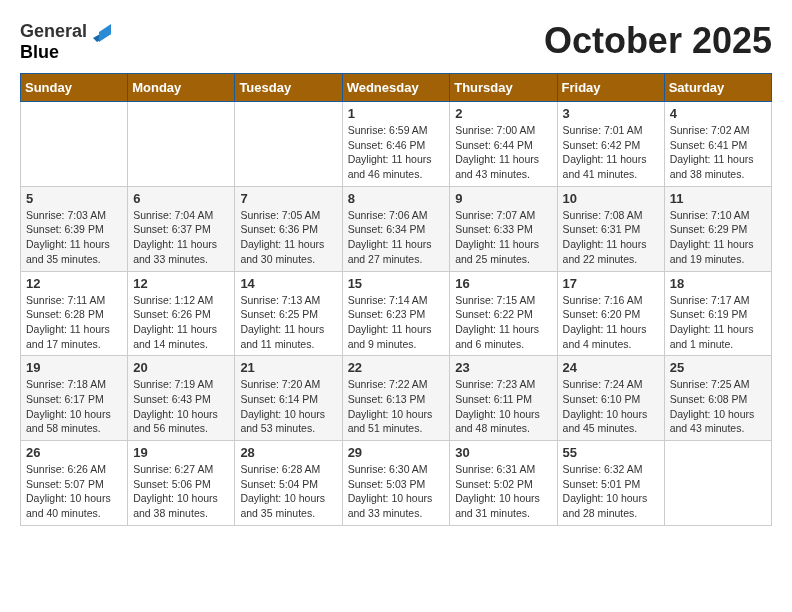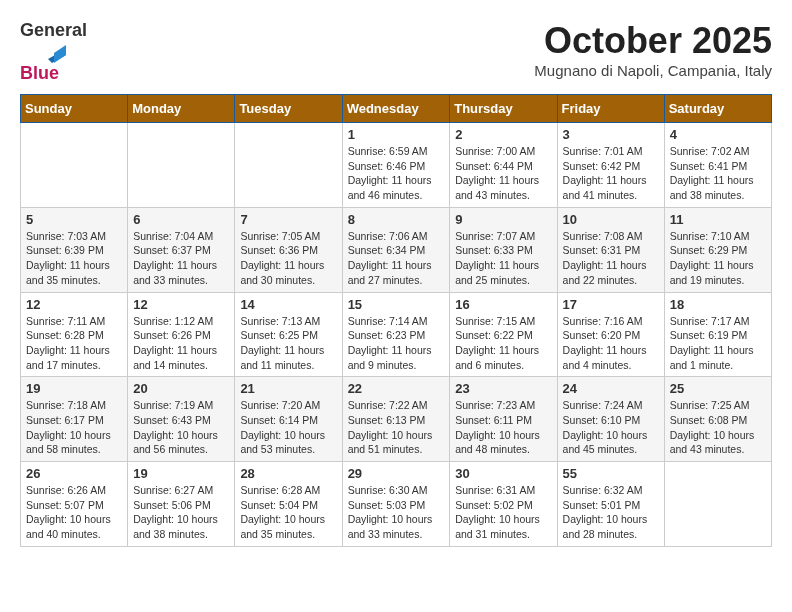--- a/index.html
+++ b/index.html
@@ -20,21 +20,21 @@
       display: flex;
       align-items: center;
     }
     .logo-text {
       display: flex;
       flex-direction: column;
       font-size: 18px;
       font-weight: bold;
     }
     .logo-general { color: #333; }
-    .logo-blue { color: #be185d; }
+    .logo-blue { color: #000000; }
     .title-section {
       text-align: right;
     }
     .month-title {
       font-size: 36px;
       font-weight: bold;
       color: #222;
     }
     .location {
       font-size: 15px;
@@ -81,33 +81,32 @@
     .empty-cell {
       background: #fff;
     }
   </style>
 </head>
 <body>
 
 <div class="header">
   <div class="logo">
     <div class="logo-text">
-      <div style="display:flex; align-items:center;flex-direction:column;">
+      <div style="display:flex; align-items:center;">
         <span class="logo-general">General</span>
         <svg width="22" height="22" viewBox="0 0 22 22" style="margin-left:2px;">
           <polygon points="4,18 18,10 22,14 8,22" fill="#1a6aab"></polygon>
           <polygon points="10,12 22,4 22,14 10,22" fill="#2a8ad4"></polygon>
         </svg>
       </div>
       <span class="logo-blue">Blue</span>
     </div>
   </div>
   <div class="title-section">
     <div class="month-title">October 2025</div>
-    <div class="location">Mugnano di Napoli, Campania, Italy</div>
   </div>
 </div>
 
 <table class="calendar">
   <thead>
     <tr>
     <th>Sunday</th>
         <th>Monday</th>
         <th>Tuesday</th>
         <th>Wednesday</th>

